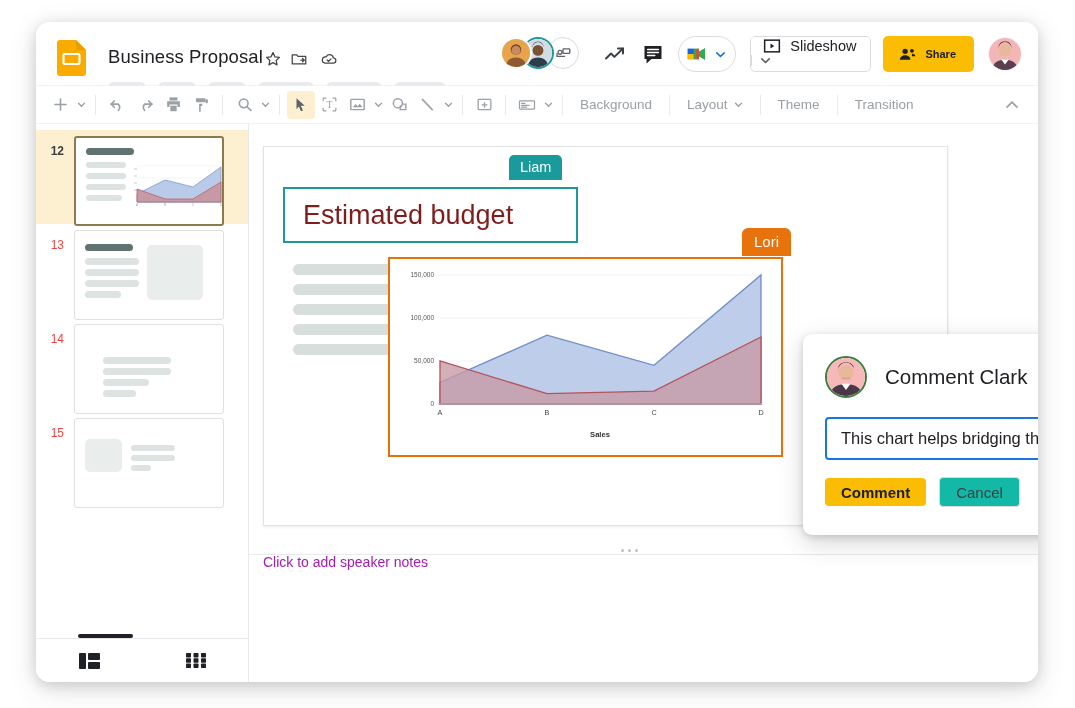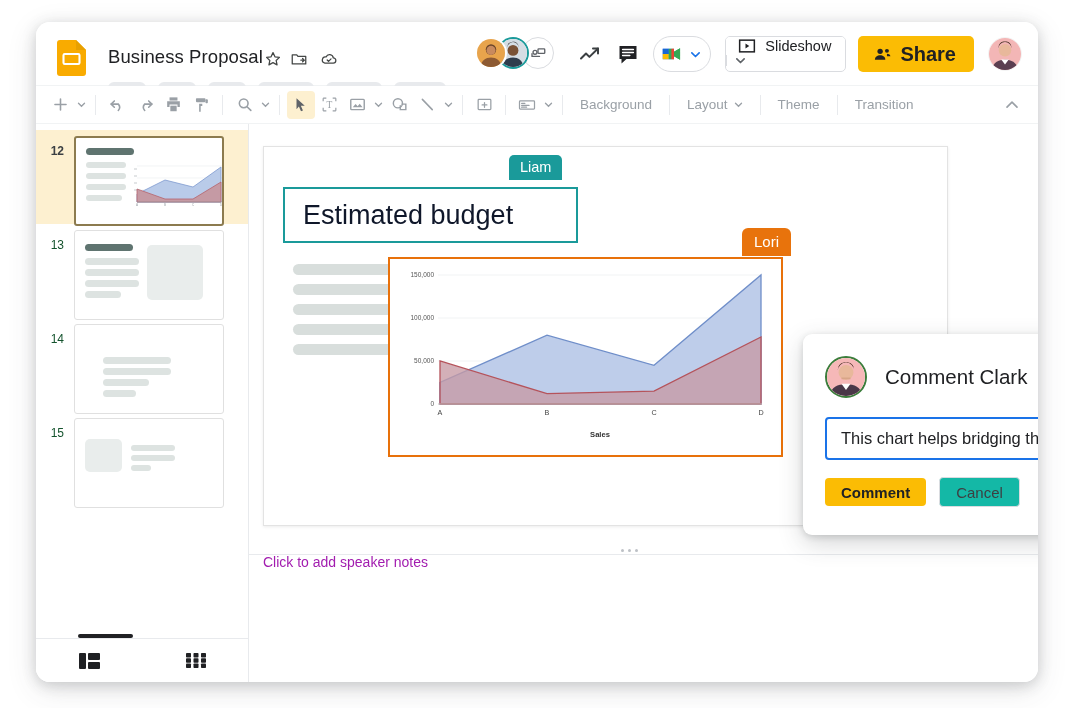--- a/index.html
+++ b/index.html
@@ -95,21 +95,21 @@
   }
   #slideshow-caret {
     width: 28px; border-left: 1px solid #dadce0;
     display: flex; align-items: center; justify-content: center;
     cursor: pointer; background: #fff;
   }
   #share-button {
     display: flex; align-items: center; gap: 8px;
     height: 36px; padding: 0 18px 0 15px; margin-left: 12px;
     background: #fbbc04; border: none; border-radius: 5px;
-    font-size: 20px; font-weight: bold; color: #202124; cursor: pointer;
+    font-size: 11px; font-weight: bold; color: #202124; cursor: pointer;
     font-family: "Liberation Sans", sans-serif;
   }
   #account-avatar {
     width: 34px; height: 34px; border-radius: 50%;
     margin-left: 14px; overflow: hidden; cursor: pointer;
     border: 1px solid rgba(0,0,0,.05);
   }
 
   
   #toolbar {
@@ -145,21 +145,21 @@
     background: #fff; border-right: 1px solid #e8eaed;
     padding-top: 6px; overflow: hidden;
   }
   .slide-row {
     position: relative; display: flex; align-items: flex-start;
     padding: 6px 10px 6px 0; height: 94px;
   }
   .slide-row.active { background: #fdf0d0; }
   .slide-num {
     width: 38px; text-align: right; padding-right: 10px;
-    font-size: 12px; color: #14532d; padding-top: 8px;
+    font-size: 12px; color: #ef4444; padding-top: 8px;
   }
   .slide-row.active .slide-num { color: #3c4043; font-weight: bold; }
   .slide-thumb {
     width: 150px; height: 90px; background: #fff;
     border: 1px solid #e0e0e0; border-radius: 3px;
     position: relative; overflow: hidden; cursor: pointer;
   }
   .slide-row.active .slide-thumb { border: 2px solid #8c7b4f; }
 
   .th-bar { position: absolute; border-radius: 4px; }
@@ -195,21 +195,21 @@
     box-shadow: 0 1px 3px rgba(0,0,0,.08);
   }
 
   
   #slide-title-box {
     position: absolute; left: 19px; top: 40px;
     width: 295px; height: 56px;
     border: 2px solid #1a9a9a; background: #fff;
     display: flex; align-items: center; padding-left: 18px;
   }
-  #slide-title-text { font-size: 27px; color: #0f172a; white-space: nowrap; }
+  #slide-title-text { font-size: 27px; color: #7f1d1d; white-space: nowrap; }
   #liam-tag {
     position: absolute; left: 245px; top: 8px;
     background: #1a9a9a; color: #fff;
     font-size: 14.5px; padding: 4px 11px 5px;
     border-radius: 5px 5px 0 0;
   }
 
   .slide-body-bar {
     position: absolute; height: 11px; border-radius: 6px;
     background: #d8dedc;

